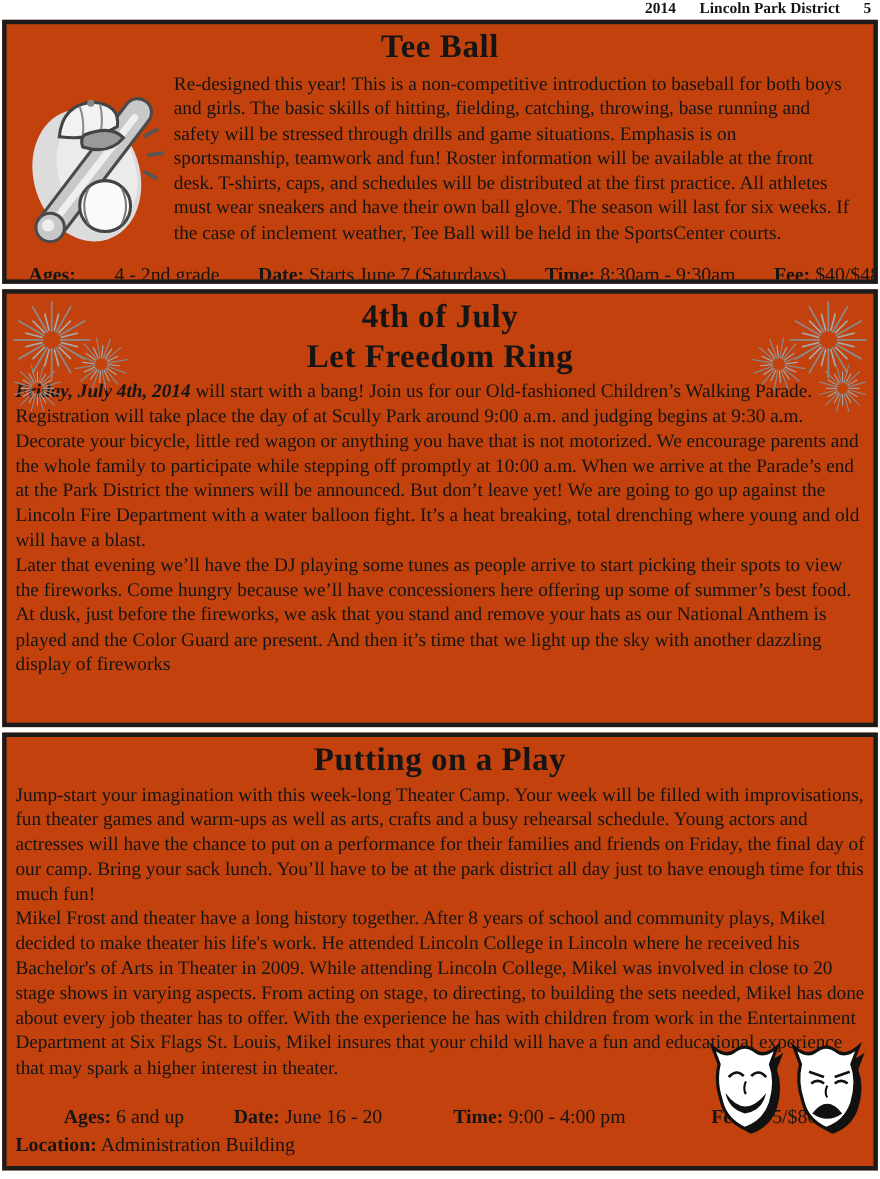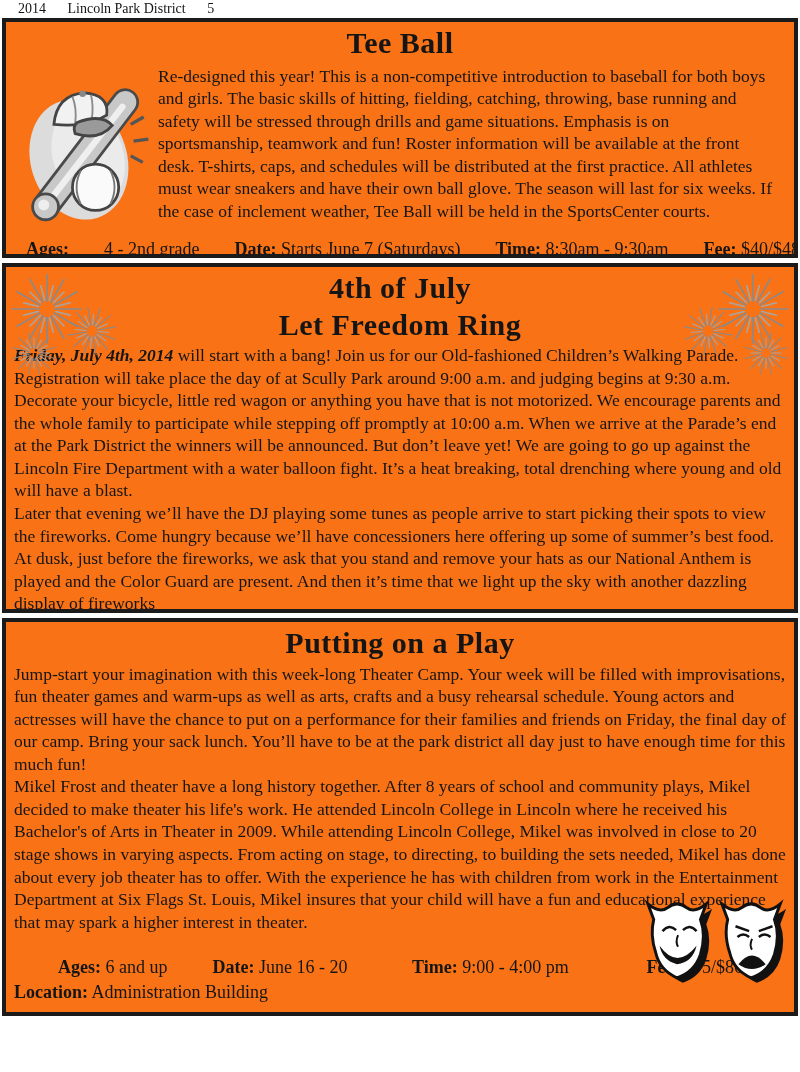--- a/index.html
+++ b/index.html
@@ -2,30 +2,30 @@
 <html><head>
 <meta charset="utf-8">
 <style>
   * { box-sizing: border-box; }
   html, body { margin: 0; padding: 0; }
   body {
     width: 800px; height: 1072px; background: #fff; color: #151515;
     font-family: "Liberation Serif", serif; overflow: hidden;
   }
   .page-header {
-    font-weight: normal; font-size: 14px;
+    text-align: right; font-weight: bold; font-size: 14px;
     padding: 1px 8px 1px 0; height: 18px; line-height: 16px;
   }
   .page-header span { margin-left: 18px; }
   .box {
-    border: 4px solid #1b1b1b; margin: 0 2px 5px 2px; background: #f97316;
+    border: 4px solid #1b1b1b; margin: 0 2px 5px 2px; background: #c2410c;
     padding: 2px 8px 4px 8px; position: relative; overflow: hidden;
   }
   .box-tee   { height: 240px; }
-  .box-july  { height: 350px; }
+  .box-july  { height: 398px; }
   .box-play  { height: 398px; }
   h1.sec-title {
     margin: 2px 0 2px 0; text-align: center; font-size: 30px;
     font-weight: bold; line-height: 1.15; letter-spacing: 0.5px;
   }
   .july-title { font-size: 27px; margin: 8px 0 0 0; }
   .july-sub   { font-size: 27px; margin: 2px 0 0 0; }
   p.body-text {
     font-size: 17.5px; line-height: 1.29; margin: 0; text-align: left;
   }

